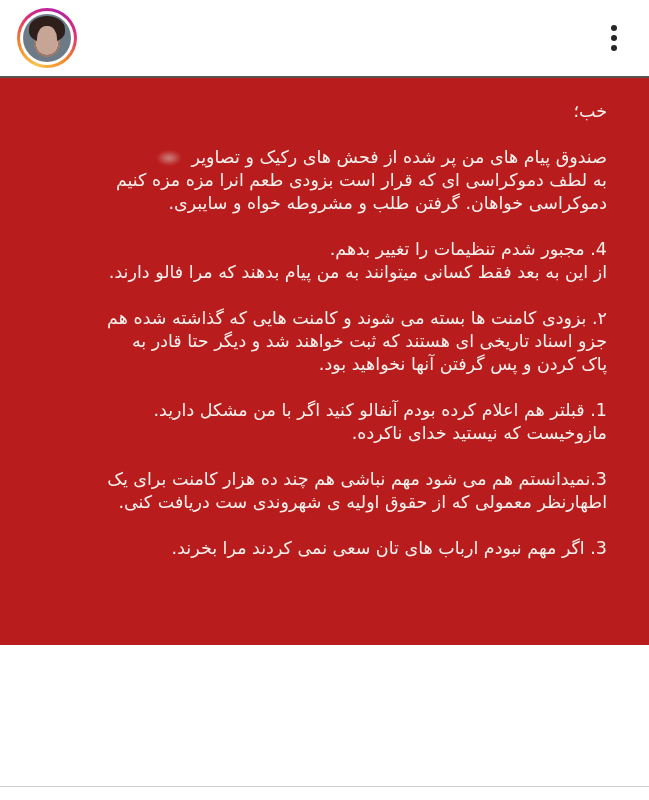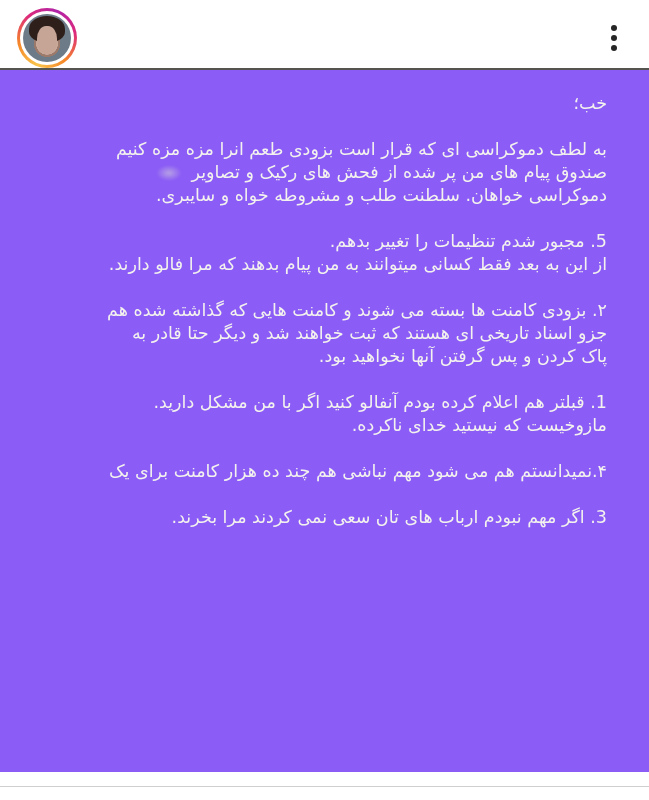--- a/index.html
+++ b/index.html
@@ -46,22 +46,22 @@
   }
   .more-button {
     position: absolute; left: 604px; top: 20px; width: 20px; height: 36px;
     cursor: pointer;
   }
   .more-button .dot {
     position: absolute; left: 7px; width: 6px; height: 6px; border-radius: 50%;
     background: #262626;
   }
   .post-image {
-    position: absolute; left: 0; top: 68px; width: 649px; height: 704px;
-    background: #8b5cf6;
+    position: absolute; left: 0; top: 76px; width: 649px; height: 569px;
+    background: #b91c1c;
     border-top: 2px solid #55544f;
     box-sizing: border-box;
   }
   .post-text {
     position: absolute; right: 42px; top: 22px; width: 575px;
     direction: rtl; text-align: right;
     color: #f3f2ee;
     font-family: "DejaVu Sans", sans-serif;
     font-size: 17.5px; line-height: 23px;
   }
@@ -95,39 +95,40 @@
     <span class="dot" style="top:25px"></span>
   </div>
 </div>
 
 <div class="post-image">
   <div class="post-text">
     <p>
       <span class="line">خب؛</span>
     </p>
     <p>
+      <span class="line"><span>صندوق پیام های من پر شده از فحش های رکیک و تصاویر</span><span class="blur-mark"></span></span>
       <span class="line">به لطف دموکراسی ای که قرار است بزودی طعم انرا مزه مزه کنیم</span>
-      <span class="line"><span>صندوق پیام های من پر شده از فحش های رکیک و تصاویر</span><span class="blur-mark"></span></span>
-      <span class="line">دموکراسی خواهان. سلطنت طلب و مشروطه خواه و سایبری.</span>
+      <span class="line">دموکراسی خواهان. گرفتن طلب و مشروطه خواه و سایبری.</span>
     </p>
     <p>
-      <span class="line">5. مجبور شدم تنظیمات را تغییر بدهم.</span>
+      <span class="line">4. مجبور شدم تنظیمات را تغییر بدهم.</span>
       <span class="line">از این به بعد فقط کسانی میتوانند به من پیام بدهند که مرا فالو دارند.</span>
     </p>
     <p>
       <span class="line">۲. بزودی کامنت ها بسته می شوند و کامنت هایی که گذاشته شده هم</span>
       <span class="line">جزو اسناد تاریخی ای هستند که ثبت خواهند شد و دیگر حتا قادر به</span>
       <span class="line">پاک کردن و پس گرفتن آنها نخواهید بود.</span>
     </p>
     <p>
       <span class="line">1. قبلتر هم اعلام کرده بودم آنفالو کنید اگر با من مشکل دارید.</span>
       <span class="line">مازوخیست که نیستید خدای ناکرده.</span>
     </p>
     <p>
-      <span class="line">۴.نمیدانستم هم می شود مهم نباشی هم چند ده هزار کامنت برای یک</span>
+      <span class="line">3.نمیدانستم هم می شود مهم نباشی هم چند ده هزار کامنت برای یک</span>
+      <span class="line">اطهارنظر معمولی که از حقوق اولیه ی شهروندی ست دریافت کنی.</span>
     </p>
     <p>
       <span class="line">3. اگر مهم نبودم ارباب های تان سعی نمی کردند مرا بخرند.</span>
     </p>
   </div>
 </div>
 
 <div class="bottom-strip"></div>
 
 </body></html>

